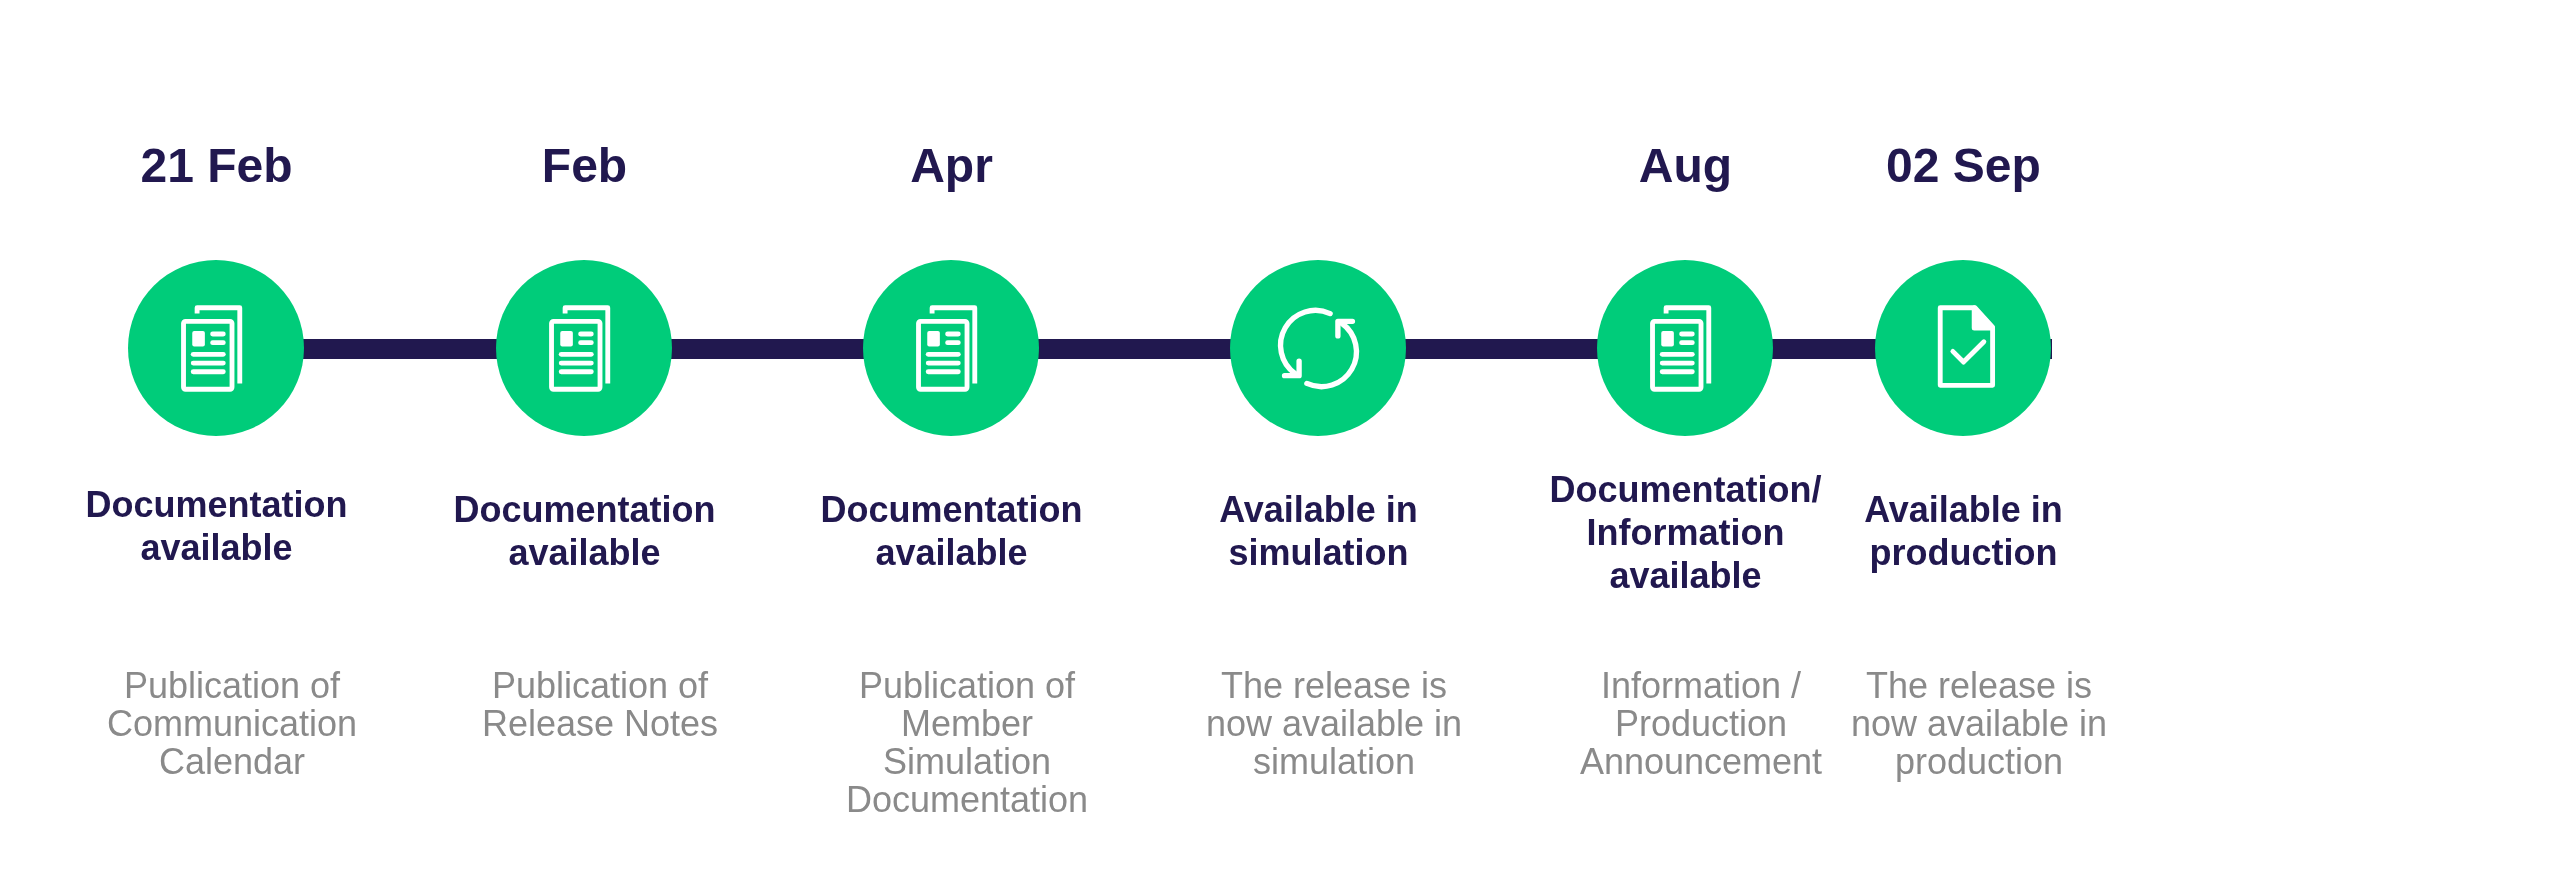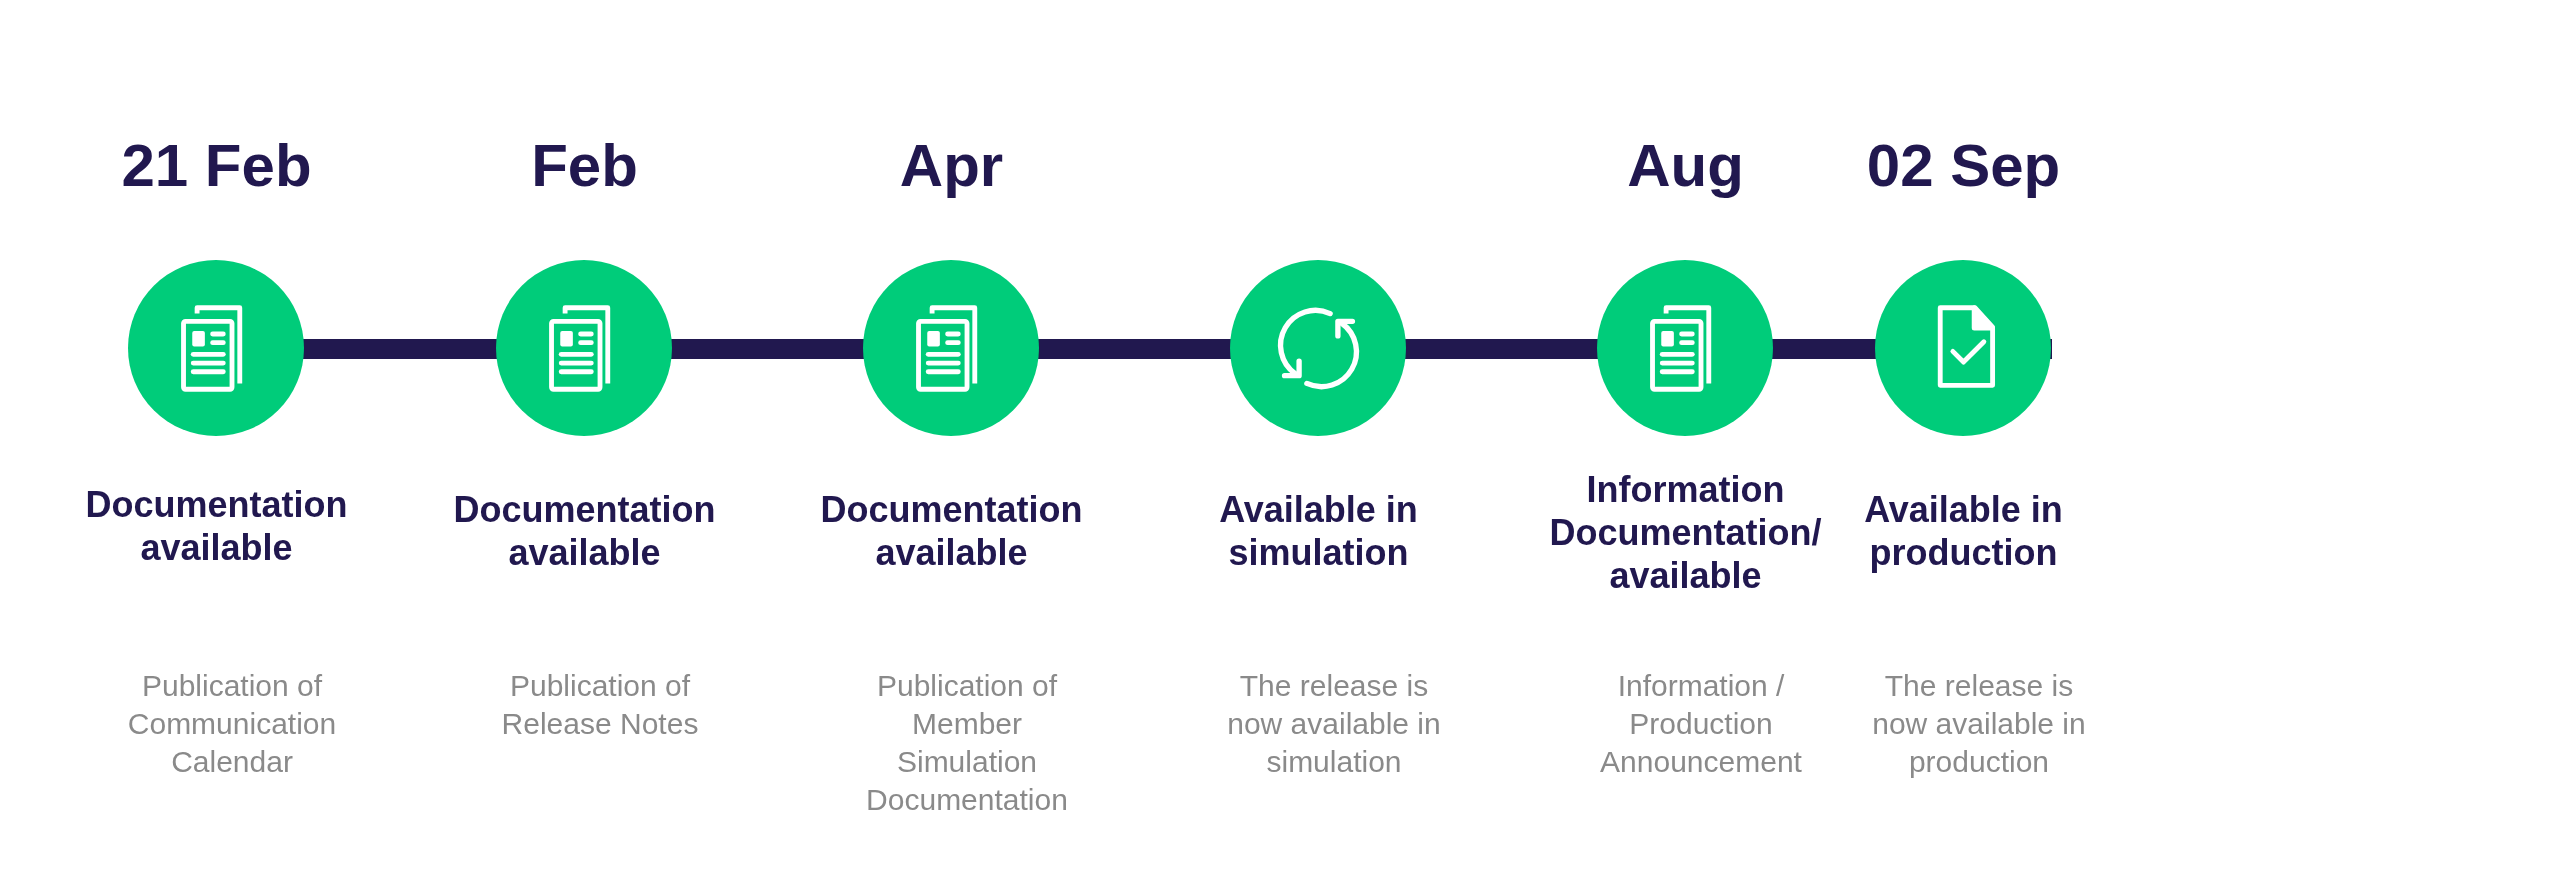--- a/index.html
+++ b/index.html
@@ -32,21 +32,21 @@
       top: 0;
       width: 367px;
       height: 880px;
     }
     .date {
       position: absolute;
       left: 0; right: 0;
       top: 137px;
       text-align: center;
       font-weight: 700;
-      font-size: 60px;
+      font-size: 48px;
       line-height: 58px;
       color: #21184f;
       white-space: nowrap;
     }
     .node {
       position: absolute;
       left: 95px;
       top: 260px;
       width: 176px;
       height: 176px;
@@ -73,21 +73,21 @@
     }
     .label.first { top: 483px; }
     .label.three { top: 468px; }
     .desc {
       position: absolute;
       left: 15.5px;
       width: 367px;
       top: 667px;
       text-align: center;
       font-weight: 400;
-      font-size: 30px;
+      font-size: 36px;
       line-height: 38px;
       color: #8a8a8a;
     }
     .line { display: block; white-space: nowrap; }
   </style>
 </head>
 <body>
 
 <div class="timeline">
   <div class="connector"></div>
@@ -195,22 +195,22 @@
         <rect x="16" y="22" width="50" height="70" rx="2"></rect>
         <rect x="25" y="32" width="13" height="16" rx="2" fill="#fff" stroke="none"></rect>
         <line x1="46" y1="35" x2="57" y2="35"></line>
         <line x1="46" y1="44" x2="57" y2="44"></line>
         <line x1="26" y1="56" x2="57" y2="56"></line>
         <line x1="26" y1="65" x2="57" y2="65"></line>
         <line x1="26" y1="74" x2="57" y2="74"></line>
       </svg>
     </div>
     <div class="label three">
+      <span class="line">Documentation/</span>
       <span class="line">Information</span>
-      <span class="line">Documentation/</span>
       <span class="line">available</span>
     </div>
     <div class="desc">
       <span class="line">Information /</span>
       <span class="line">Production</span>
       <span class="line">Announcement</span>
     </div>
   </div>
 
   <div class="step" style="left:1780px;">

